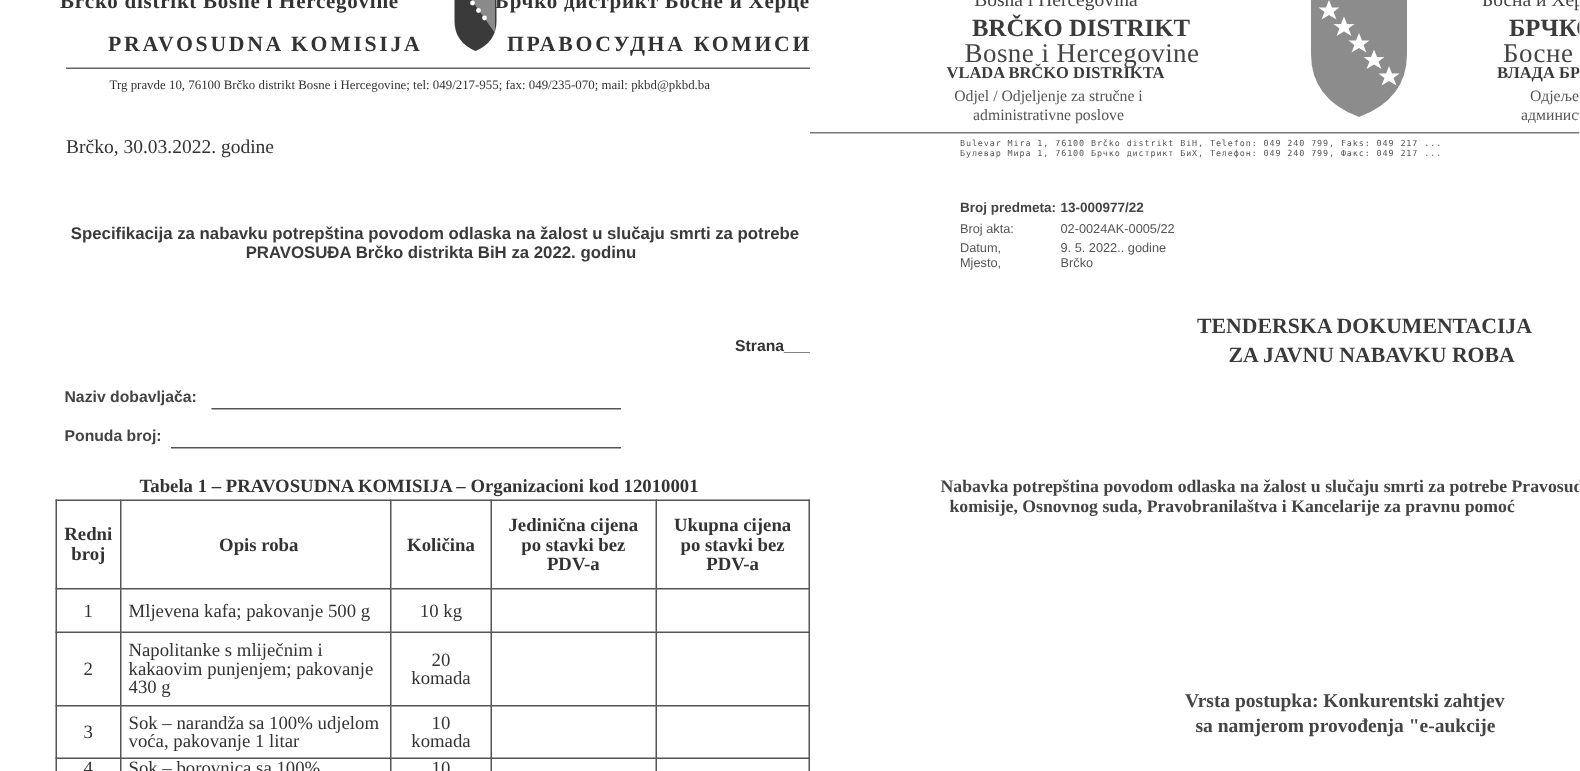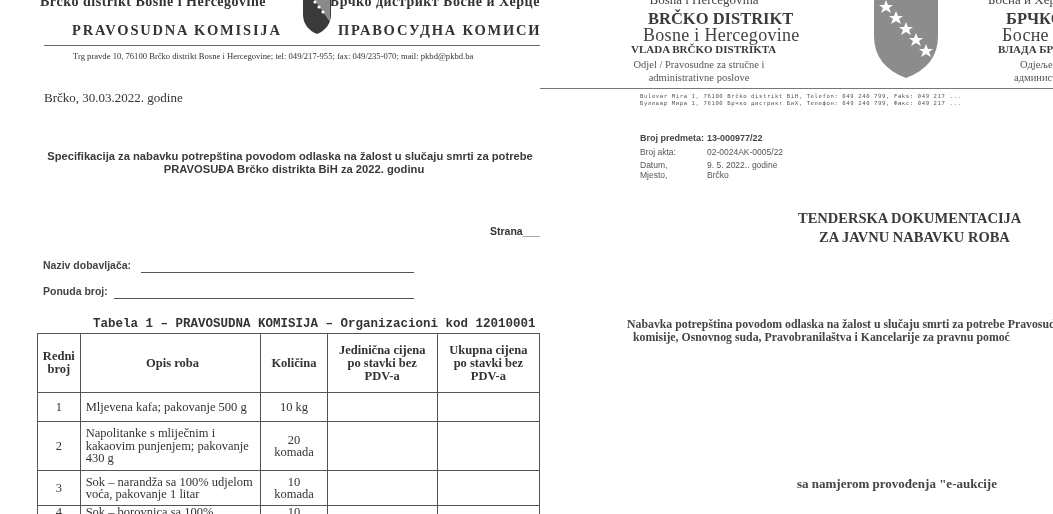--- a/index.html
+++ b/index.html
@@ -83,21 +83,21 @@
   </div>
 
   <div class="abs strana" style="left:490px; top:225px;">Strana___ do___</div>
 
   <div class="abs fieldlabel" style="left:43px; top:259px;">Naziv dobavljača:</div>
   <div class="fieldline" style="left:141px; top:272px; width:273px;"></div>
 
   <div class="abs fieldlabel" style="left:43px; top:285px;">Ponuda broj:</div>
   <div class="fieldline" style="left:114px; top:298px; width:300px;"></div>
 
-  <div class="abs tbl-caption" style="left:93px; top:317px;font-family:Liberation Mono, monospace;">Tabela 1 – PRAVOSUDNA KOMISIJA – Organizacioni kod 12010001</div>
+  <div class="abs tbl-caption" style="left:93px; top:317px;">Tabela 1 – PRAVOSUDNA KOMISIJA – Organizacioni kod 12010001</div>
 
   <table class="spec-table">
     <tbody>
         <tr style="height:59px;">
       <th class="c-num">
         <div>Redni</div>
         <div>broj</div>
       </th>
       <th class="c-desc" style="padding-left:4px;">
         <div>Opis roba</div>
@@ -169,21 +169,21 @@
     </table>
 </div>
 
 <div id="right-doc">
 
   <div class="abs r-small" style="left:84px; top:-8px; width:160px;">Bosna i Hercegovina</div>
   <div class="abs r-big" style="left:108px; top:9px;">BRČKO DISTRIKT</div>
   <div class="abs r-sub" style="left:103px; top:25px;">Bosne i Hercegovine</div>
   <div class="abs r-gov" style="left:91px; top:43px;">VLADA BRČKO DISTRIKTA</div>
   <div class="abs r-dept" style="left:84px; top:58px; width:150px;">
-    <div>Odjel / Pravosudne za stručne i</div>
+    <div>Odjel / Odjeljenje za stručne i</div>
     <div>administrativne poslove</div>
   </div>
 
   <svg class="coat" style="left:332px; top:-4px;" width="68" height="82" viewBox="0 0 68 82">
     <path d="M2 0 L66 0 L66 40 Q66 70 34 82 Q2 70 2 40 Z" fill="#8c8c8c"></path>
     <path d="M14 0 L64 0 L64 62 Z" fill="#b5b5b5" opacity="0.0"></path>
     <path d="M12 0 L62 0 L62 0 L60 66 Z" fill="#a8a8a8" opacity="0"></path>
     <g fill="#fff">
       <polygon points="14,4 16,9 21,9 17,12 19,17 14,14 9,17 11,12 7,9 12,9"></polygon>
       <polygon points="24,15 26,20 31,20 27,23 29,28 24,25 19,28 21,23 17,20 22,20"></polygon>
@@ -220,14 +220,15 @@
 
   <div class="abs meta-l" style="left:100px; top:170px;">Mjesto,</div>
   <div class="abs meta-v" style="left:167px; top:170px;">Brčko</div>
 
   <div class="abs tender" style="left:258px; top:209px;">TENDERSKA DOKUMENTACIJA</div>
   <div class="abs tender" style="left:279px; top:228px;">ZA JAVNU NABAVKU ROBA</div>
 
   <div class="abs desc" style="left:87px; top:318px;">Nabavka potrepština povodom odlaska na žalost u slučaju smrti za potrebe Pravosudne</div>
   <div class="abs desc" style="left:93px; top:331px;">komisije, Osnovnog suda, Pravobranilaštva i Kancelarije za pravnu pomoć</div>
 
+  <div class="abs proc" style="left:250px; top:458px;">Vrsta postupka: Konkurentski zahtjev</div>
   <div class="abs proc" style="left:257px; top:475px;">sa namjerom provođenja "e-aukcije</div>
 </div>
 
 </body></html>

